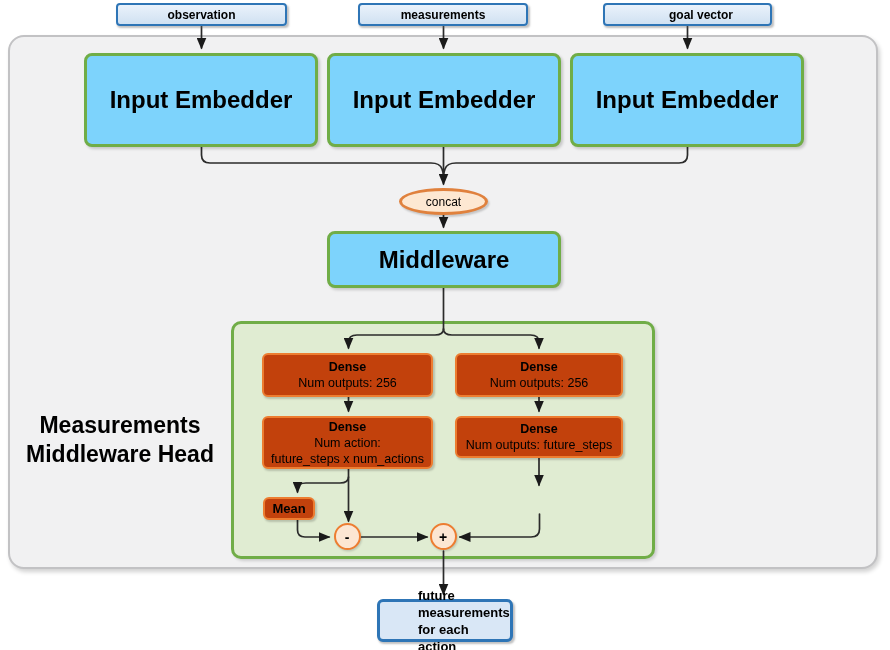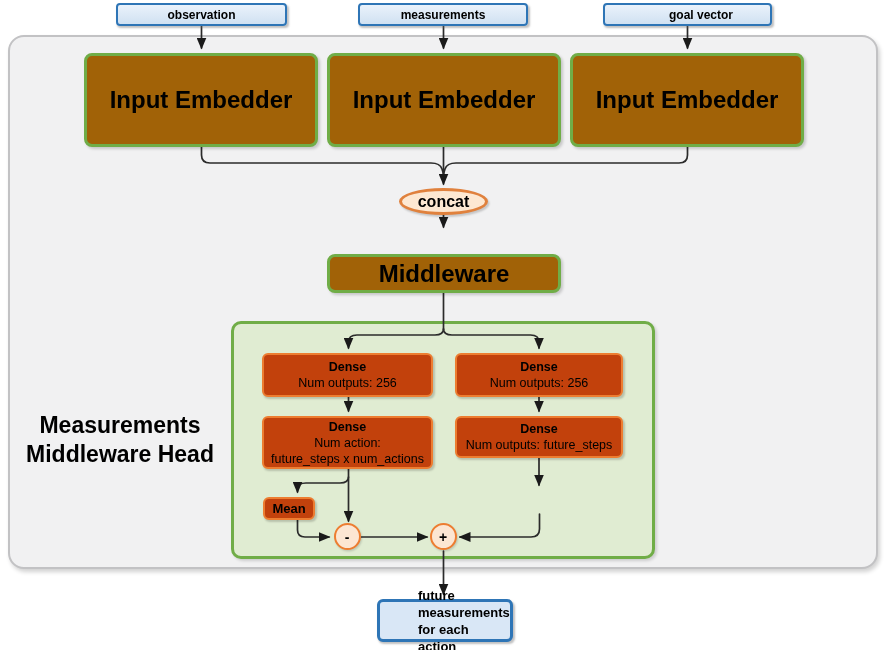--- a/index.html
+++ b/index.html
@@ -32,50 +32,50 @@
     border:2px solid #2e75b6;border-radius:4px;
     box-shadow:1.5px 2px 2px rgba(100,100,100,.4);
     font-weight:bold;font-size:12px;
   }
   .blue-big{
     background:#d9e7f6;border:3px solid #2e75b6;border-radius:6px;
     box-shadow:1.5px 2px 2px rgba(100,100,100,.4);
     font-weight:bold;font-size:13px;line-height:17px;
   }
   .green{
-    background:#a16207;border:3px solid #70ad47;border-radius:8px;
+    background:#7dd3fc;border:3px solid #70ad47;border-radius:8px;
     box-shadow:2px 2px 3px rgba(0,0,0,.18);
     font-weight:bold;font-size:24px;
   }
   .orange{
     background:#c2410c;border:2.5px solid #ed7d31;border-radius:6px;
     box-shadow:1.5px 2px 2px rgba(0,0,0,.18);
     font-size:12.5px;line-height:16px;
   }
   .orange .ttl{font-weight:bold;}
   .ellipse{
     background:#fde8d2;border:3px solid #e0813d;border-radius:50%;
     box-shadow:1.5px 2px 2px rgba(0,0,0,.18);
-    font-weight:bold;font-size:16px;
+    font-weight:normal;font-size:12px;
   }
   .op-circle{
     position:absolute;width:23px;height:23px;border:2.5px solid #ed7d31;
     border-radius:50%;background:#fce6d3;z-index:10;display:flex;
     align-items:center;justify-content:center;font-weight:bold;font-size:14px;
     box-sizing:content-box;box-shadow:1px 1.5px 2px rgba(0,0,0,.15);
   }
   
   .in1{left:116px;top:3px;width:171px;height:23px;}
   .in2{left:358px;top:3px;width:170px;height:23px;}
   .in3{left:603px;top:3px;width:169px;height:23px;padding-left:27px;}
   .emb1{left:84px;top:53px;width:234px;height:94px;}
   .emb2{left:327px;top:53px;width:234px;height:94px;}
   .emb3{left:570px;top:53px;width:234px;height:94px;}
   .concat{left:399px;top:188px;width:89px;height:27px;}
-  .middleware{left:327px;top:231px;width:234px;height:39px;margin-top:23px;}
+  .middleware{left:327px;top:231px;width:234px;height:57px;}
   .denseL1{left:262px;top:353px;width:171px;height:44px;}
   .denseR1{left:455px;top:353px;width:168px;height:44px;}
   .denseL2{left:262px;top:416px;width:171px;height:53px;}
   .denseR2{left:455px;top:416px;width:168px;height:42px;}
   .mean{left:263px;top:497px;width:52px;height:23px;font-weight:bold;font-size:13px;}
   .repeat{left:479px;top:490px;width:121px;height:24px;font-weight:bold;font-size:13px;}
   .minus{left:333.5px;top:523px;}
   .plus{left:429.5px;top:523px;}
   .outbox{left:377px;top:599px;width:136px;height:43px;padding-left:38px;}
 </style>

